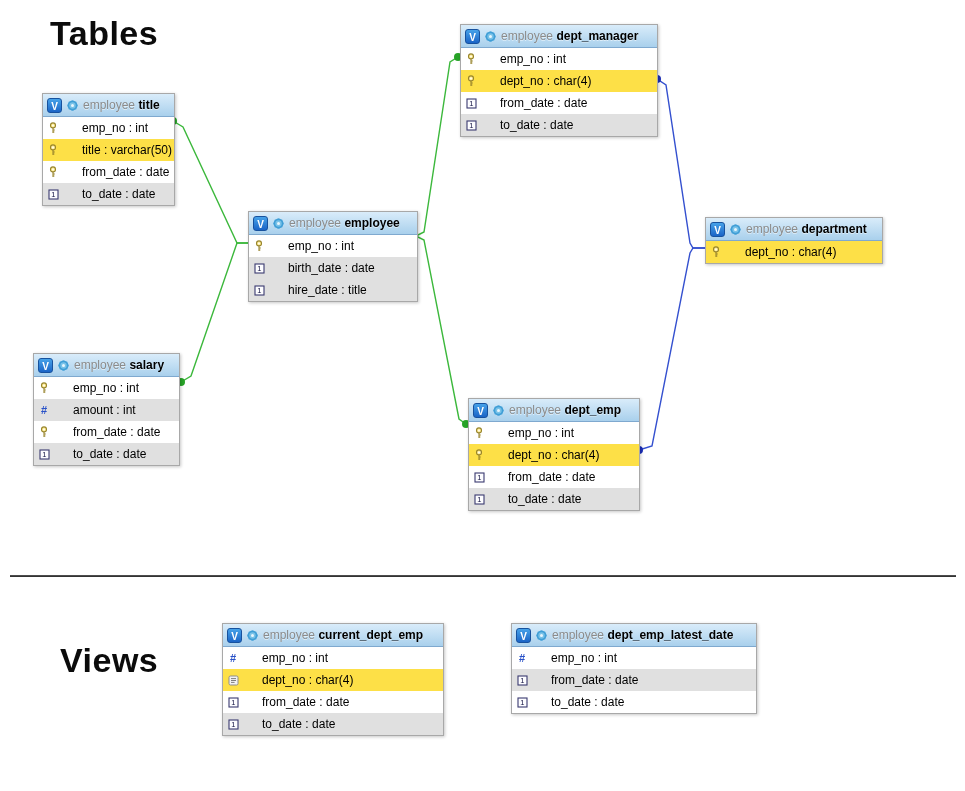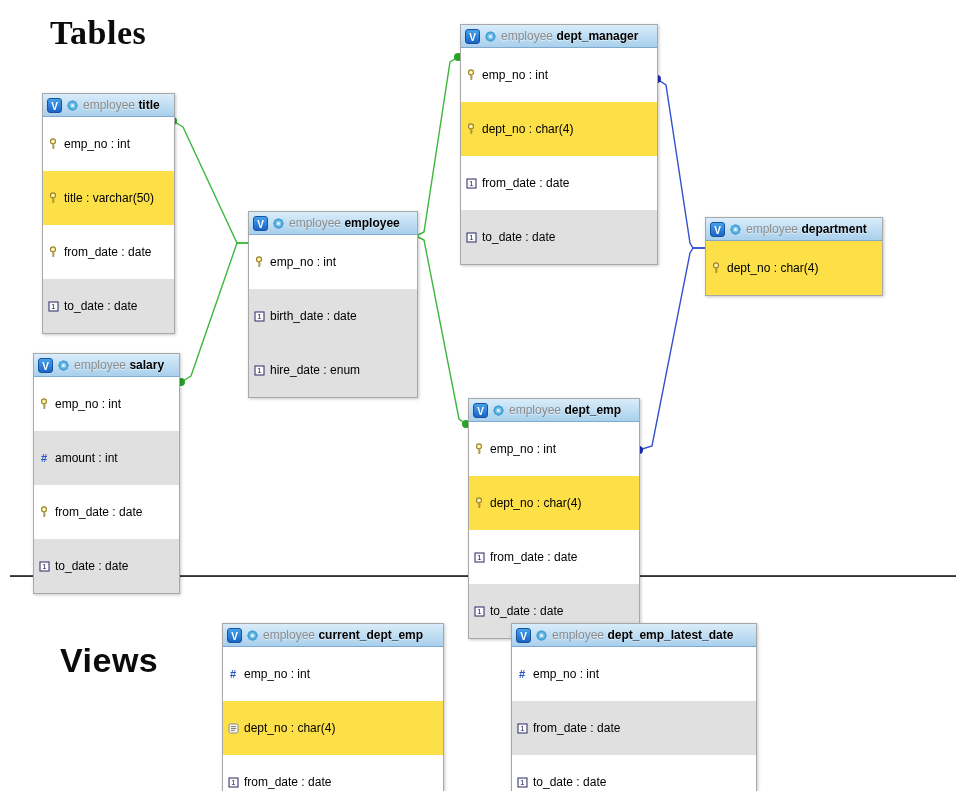--- a/index.html
+++ b/index.html
@@ -4,21 +4,21 @@
 <style>
   html,body{margin:0;padding:0;}
   body{
     width:965px;height:791px;position:relative;background:#ffffff;
     font-family:"Liberation Sans","DejaVu Sans",sans-serif;overflow:hidden;
   }
   .heading{
     position:absolute;margin:0;font-size:34px;font-weight:bold;color:#0b0b0b;
     font-family:"Liberation Sans",sans-serif;letter-spacing:.5px;z-index:3;
   }
-  #tables-heading{left:50px;top:14px;font-family:Liberation Serif, serif;}
+  #tables-heading{left:50px;top:14px;}
   #views-heading{left:60px;top:641px;}
   #connector-svg{position:absolute;left:0;top:0;width:965px;height:791px;z-index:1;}
   .divider{
     position:absolute;left:10px;top:575px;width:946px;height:2px;
     background:linear-gradient(#5a5a5a,#262626);z-index:0;
   }
   .er-table{
     position:absolute;z-index:2;background:#ffffff;border:1px solid #a8a8a8;
     box-shadow:1px 1px 3px rgba(0,0,0,.22);font-size:12px;color:#000;
   }
@@ -30,21 +30,21 @@
     width:15px;height:15px;flex:0 0 15px;border-radius:3px;
     background:linear-gradient(#46a2e9,#1b64c6);border:1px solid #17529e;
     color:#fff;font-size:10px;font-weight:bold;line-height:15px;text-align:center;
     box-sizing:border-box;
   }
   .hdr-text{
     flex:1;color:#8b8b8b;white-space:nowrap;overflow:hidden;
     text-shadow:0 1px 0 rgba(255,255,255,.55);
   }
   .hdr-text b{color:#000;}
-  .row{height:22px;display:flex;align-items:center;gap:5px;padding:16px 4px;white-space:nowrap;}
+  .row{height:22px;display:flex;align-items:center;gap:23px;padding:0 4px;white-space:nowrap;}
   .bg-white{background:#ffffff;}
   .bg-grey{background:#e0e0e0;}
   .bg-grey2{background:#ececec;}
   .bg-pink{background:#fde047;}
   .cicon{width:12px;flex:0 0 12px;display:flex;justify-content:center;align-items:center;}
   .numicon{color:#2a52c8;font-weight:bold;font-size:11px;line-height:11px;}
 </style>
 </head>
 <body>
 
@@ -148,21 +148,21 @@
           </span>
           <span>birth_date : date</span>
         </div>
         <div class="row bg-grey">
           <span class="cicon">
             <svg width="11" height="11" viewBox="0 0 11 11">
               <rect x="1" y="1" width="9" height="9" fill="#fdfdff" stroke="#3a3a70" stroke-width="1.1"></rect>
               <text x="3.2" y="8.4" font-size="7.5" fill="#101040" font-family="sans-serif">1</text>
             </svg>
           </span>
-          <span>hire_date : enum</span>
+          <span>hire_date : title</span>
         </div>
       </div>
       <div class="er-table" style="left: 33px; top: 353px; width: 145px;">
         <div class="hdr">
           <span class="vbadge">V</span>
           <svg width="13" height="13" viewBox="0 0 13 13">
             <rect x="2.2" y="2.2" width="8.6" height="8.6" rx="2" fill="#3f9ed6"></rect>
             <rect x="2.2" y="2.2" width="8.6" height="8.6" rx="2" fill="#3f9ed6" transform="rotate(45 6.5 6.5)"></rect>
             <circle cx="6.5" cy="6.5" r="3.2" fill="#79c2e8"></circle>
             <circle cx="6.5" cy="6.5" r="1.5" fill="#e8f6fd"></circle>

